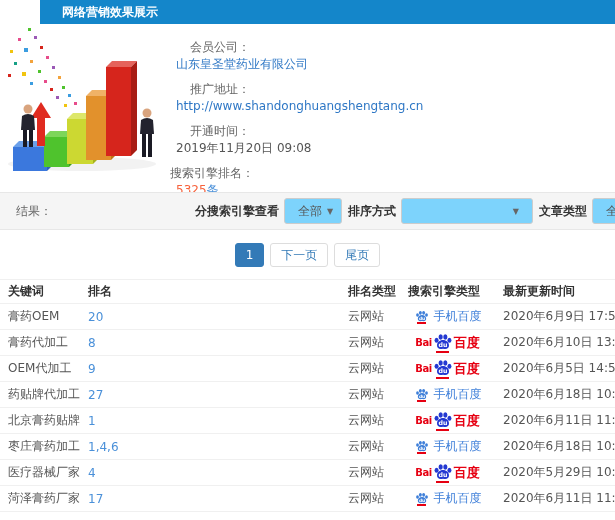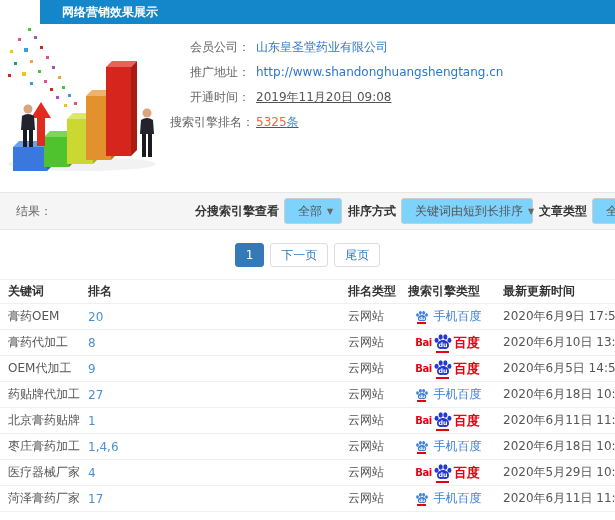--- a/index.html
+++ b/index.html
@@ -7,23 +7,23 @@
     font-family:"DejaVu Sans","Liberation Sans",sans-serif; font-size:12px; color:#555; }
 
   
   .topbar { height:24px; background:#1486ca; color:#fff; line-height:24px;
     padding-left:22px; font-weight:bold; font-size:12px;margin-left:40px; }
 
   
   .info-section { display:flex; height:168px; background:#fff; }
   .illustration { width:170px; height:164px; flex:none; }
   .info-fields { flex:1; padding-top:15px; }
-  .info-row { display:flex; line-height:17px; margin-bottom:8px; }
+  .info-row { display:flex; line-height:17px; margin-bottom:8px;flex-direction:column; }
   .info-label { flex:none; width:80px; text-align:right; color:#666; white-space:nowrap; }
-  .info-value { margin-left:6px; color:#555;text-decoration:underline; }
+  .info-value { margin-left:6px; color:#555; }
   .info-value.link { color:#2e77c5; text-decoration:none; cursor:pointer; }
   .hl { color:#f7623c; }
   .unit { color:#4a90d9; }
 
   
   .filter-bar { position:relative; height:38px; background:#f5f5f5;
     border-top:1px solid #e7e7e7; border-bottom:1px solid #e7e7e7; overflow:hidden; }
   .result-label { position:absolute; left:16px; top:50%; transform:translateY(-50%); color:#666; }
   .filter-controls { position:absolute; left:195px; top:50%; transform:translateY(-50%);
     display:flex; align-items:center; white-space:nowrap; }
@@ -158,21 +158,20 @@
 <div class="filter-bar">
   <span class="result-label">结果：</span>
   <div class="filter-controls">
     <span class="f-label">分搜索引擎查看</span>
     <div class="select sel-engine">
       <span>全部</span>
       <span class="caret">▼</span>
     </div>
     <span class="f-label">排序方式</span>
     <div class="select sel-sort">
-      <span>关键词由短到长排序</span>
       <span class="caret">▼</span>
     </div>
     <span class="f-label">文章类型</span>
     <div class="select sel-article">
       <span>全部</span>
 
     </div>
 
   </div>
 </div>

